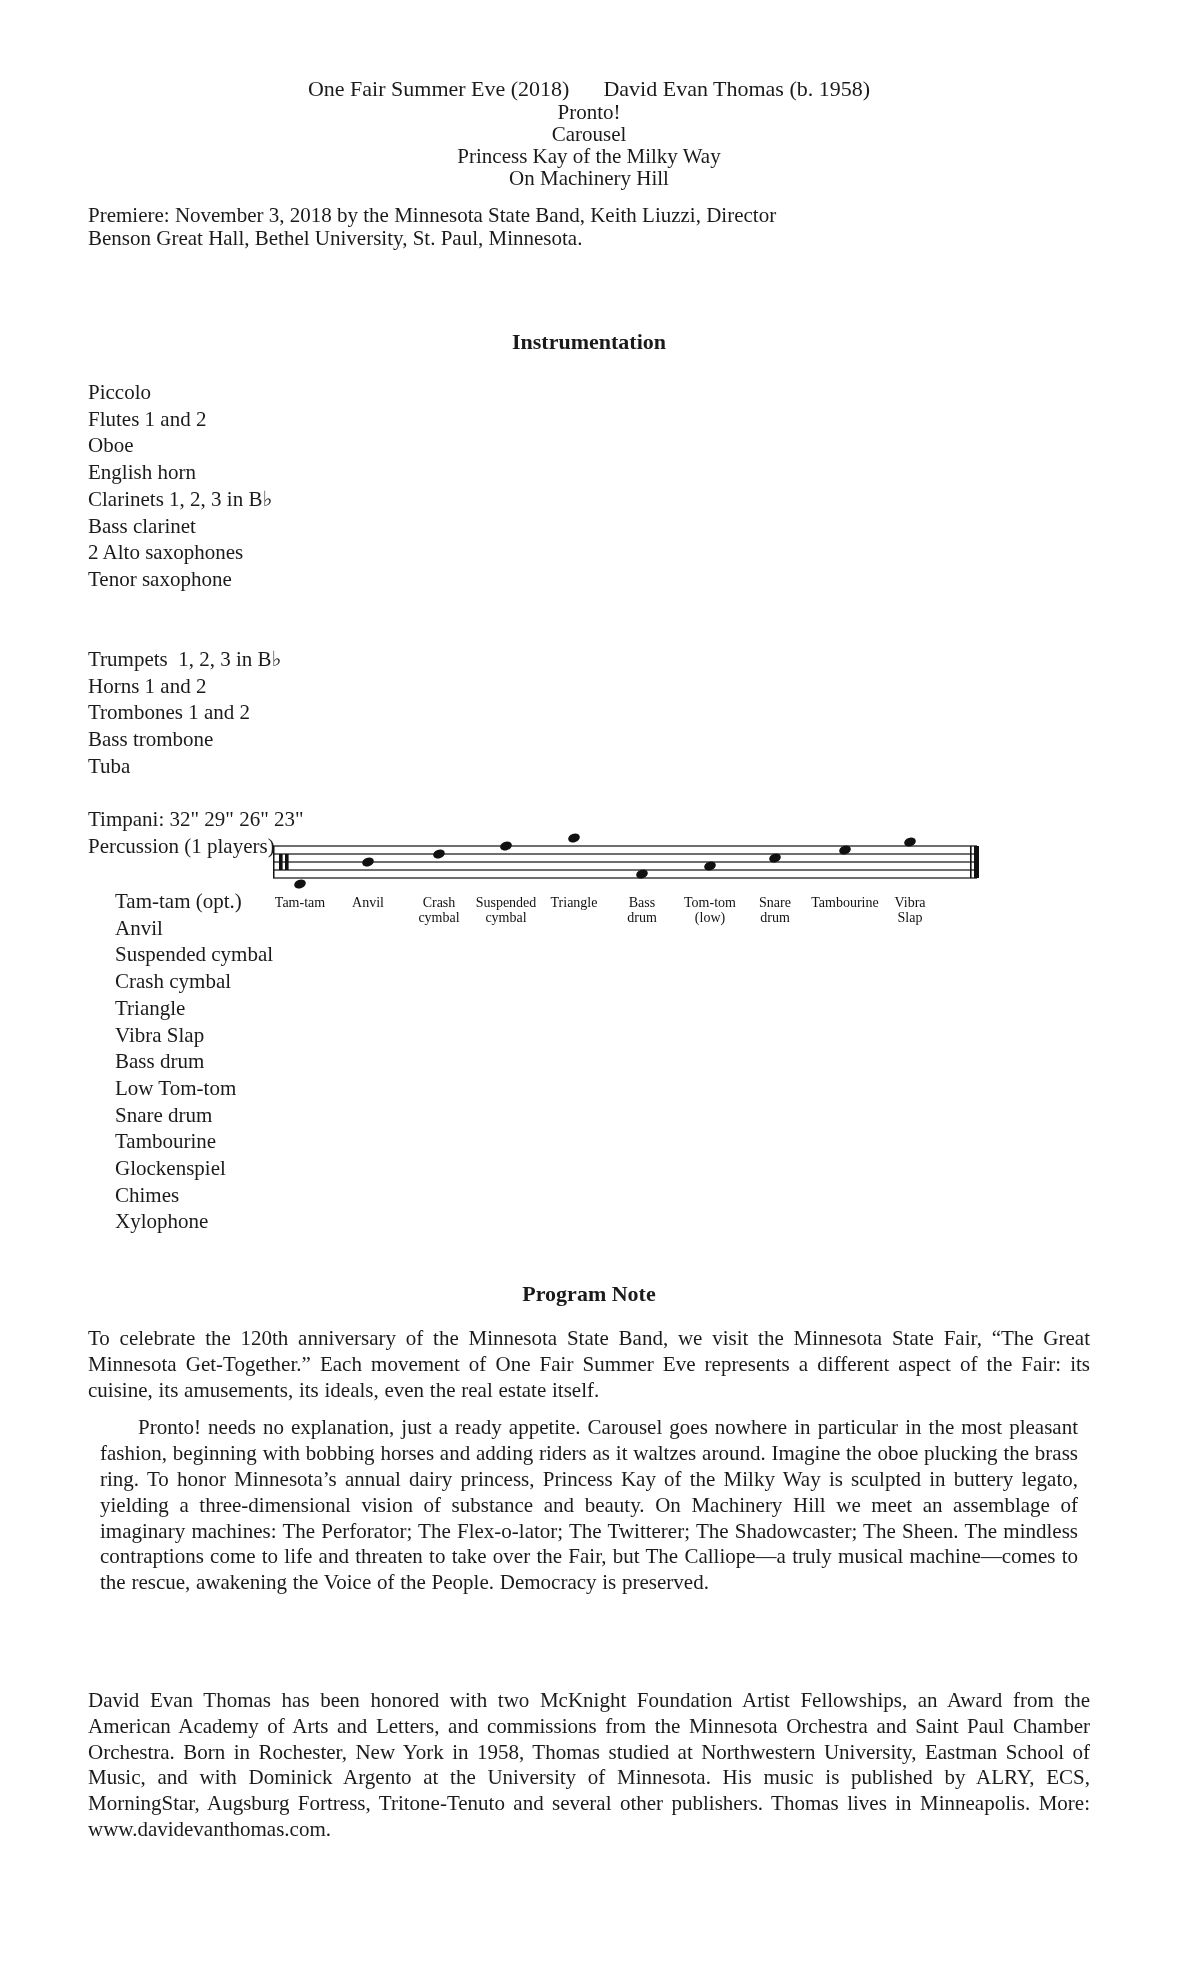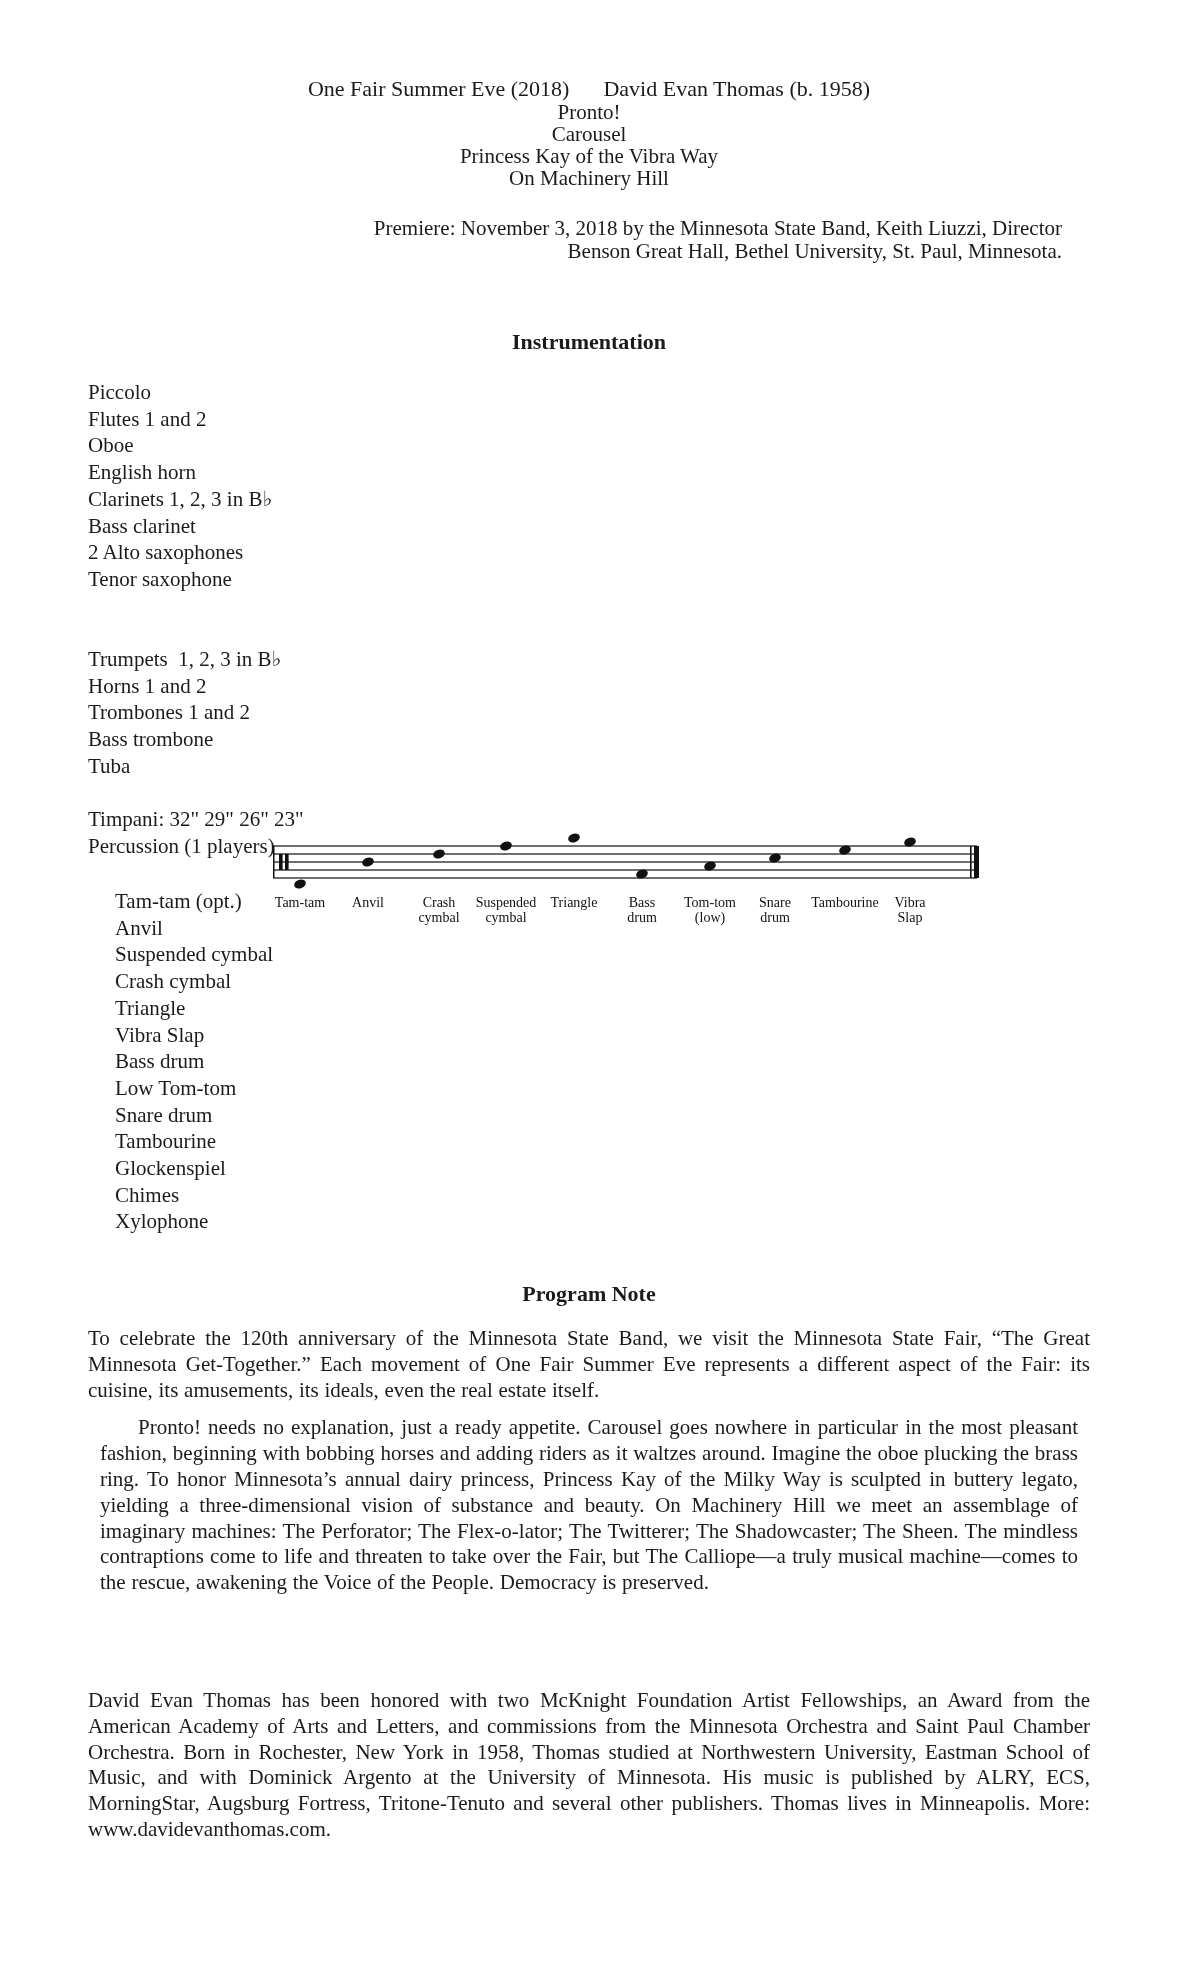--- a/index.html
+++ b/index.html
@@ -31,22 +31,22 @@
   .title-line .work { margin-right: 34px; }
 
   .movements {
     top: 101px;
     text-align: center;
     font-size: 21px;
     line-height: 22px;
   }
 
   .premiere {
-    top: 217px;
-    text-align: right;
+    top: 204px;
+    text-align: left;
     font-size: 21px;
     line-height: 23px;
     padding-right: 28px;
   }
 
   .section-heading {
     text-align: center;
     font-weight: bold;
     font-size: 22px;
   }
@@ -90,21 +90,21 @@
 <div class="page">
   <div class="column">
 
     <div class="abs title-line">
       <span class="work">One Fair Summer Eve (2018)</span><span>David Evan Thomas (b. 1958)</span>
     </div>
 
     <div class="abs movements">
         <div>Pronto!</div>
         <div>Carousel</div>
-        <div>Princess Kay of the Vibra Way</div>
+        <div>Princess Kay of the Milky Way</div>
         <div>On Machinery Hill</div>
       </div>
 
     <div class="abs premiere">
       <div>Premiere: November 3, 2018 by the Minnesota State Band, Keith Liuzzi, Director</div>
       <div>Benson Great Hall, Bethel University, St. Paul, Minnesota.</div>
     </div>
 
     <div class="abs section-heading instr-heading">Instrumentation</div>
 

